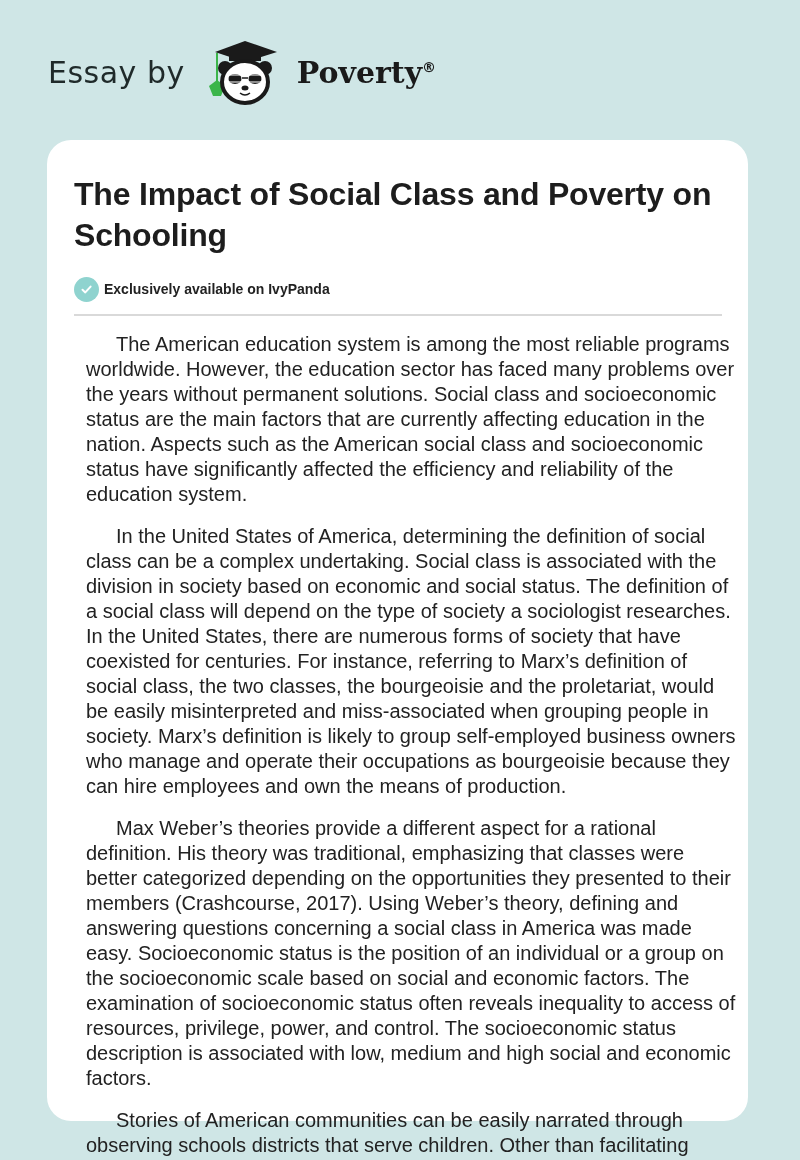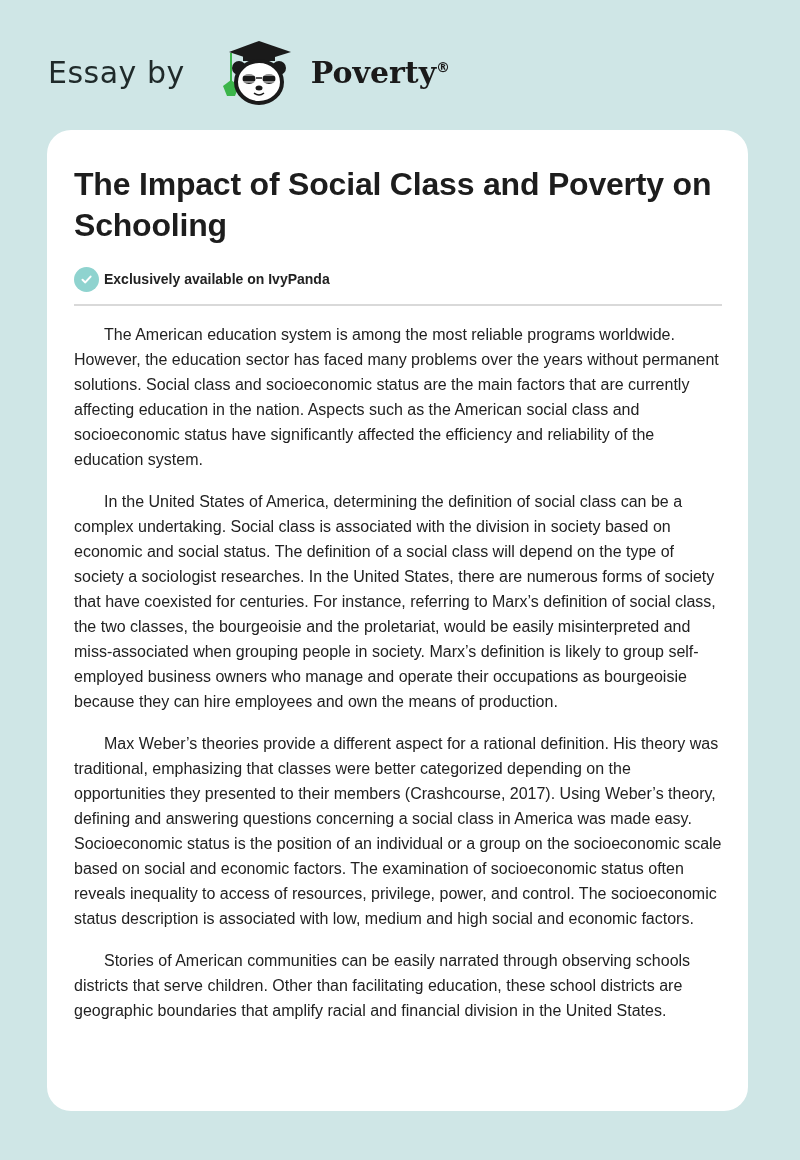--- a/index.html
+++ b/index.html
@@ -20,21 +20,21 @@
       top: 36px;
       height: 72px;
       display: flex;
       align-items: center;
     }
     .essay-by {
       font-family: "DejaVu Sans", sans-serif;
       font-size: 30px;
       color: #1f2a2a;
       letter-spacing: 0.5px;
-      margin-right: 32px;
+      margin-right: 18px;
     }
     .panda-logo {
       width: 84px;
       height: 72px;
       margin-right: 10px;
     }
     .brand-name {
       font-family: "DejaVu Serif", serif;
       font-weight: bold;
       font-size: 30px;
@@ -43,21 +43,21 @@
     .brand-reg {
       font-family: "DejaVu Sans", sans-serif;
       font-size: 14px;
       vertical-align: super;
       font-weight: bold;
       color: #1a1a1a;
     }
     .card {
       position: absolute;
       left: 47px;
-      top: 130px;
+      top: 140px;
       width: 701px;
       height: 981px;
       background: #ffffff;
       border-radius: 24px;
       box-sizing: border-box;
       padding: 34px 26px 0 27px;
     }
     .title {
       font-family: "Liberation Sans", sans-serif;
       font-weight: bold;
@@ -91,24 +91,24 @@
     }
     .divider {
       height: 2px;
       background: #d9d9d9;
       margin-top: 12px;
       margin-bottom: 16px;
       width: 648px;
     }
     .para {
       font-family: "Liberation Sans", sans-serif;
-      font-size: 16px;
+      font-size: 20px;
       line-height: 25px;
       color: #222222;
-      margin: 0 0 17px 0;
+      margin: 0 0 17px 12px;
       text-indent: 30px;
       width: 652px;
     }
   </style>
 </head>
 <body>
 
 <div class="brand-bar">
   <span class="essay-by">Essay by</span>
   <span class="panda-logo">

